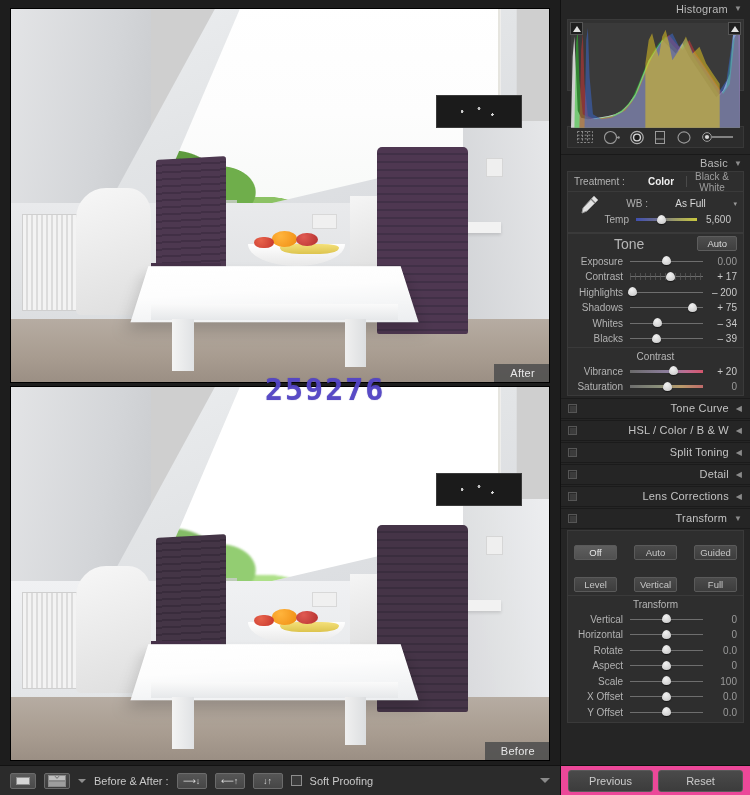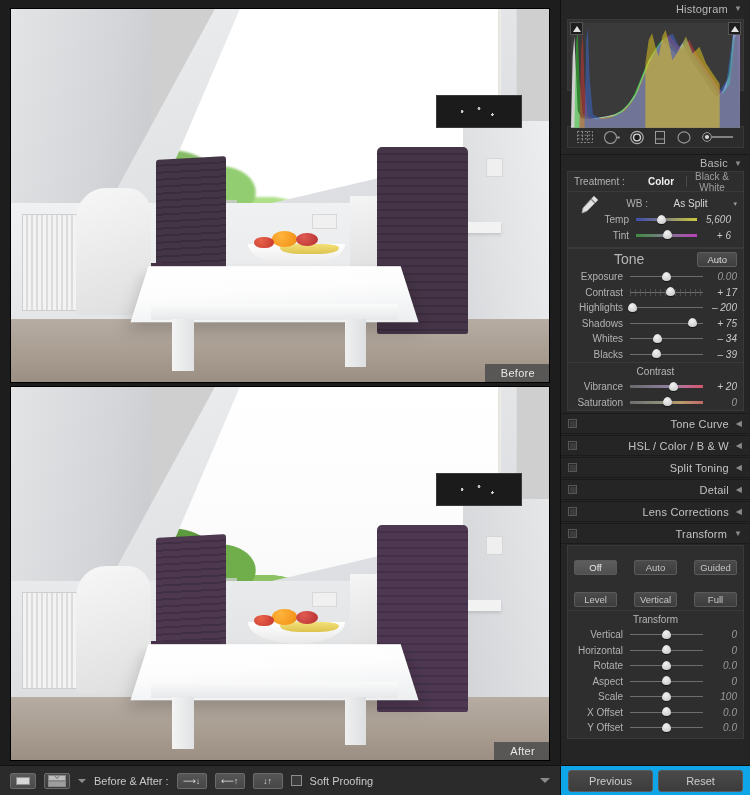--- a/index.html
+++ b/index.html
@@ -366,21 +366,21 @@
     background: repeating-linear-gradient(90deg, #585858 0 1px, transparent 1px 5px);
     opacity: .75;
   }
   .sl .knob {
     position: absolute; top: 2.5px; width: 9px; height: 9px;
     margin-left: -4.5px;
     background: radial-gradient(circle at 40% 30%, #f2f2f2, #c4c4c4);
     border-radius: 50% 50% 50% 50% / 62% 62% 38% 38%;
     box-shadow: 0 1px 1px rgba(0,0,0,.5);
   }
-  .sl .val { flex: 0 0 34px; text-align: right; color: #c9c9c9; font-size: 10px; font-style: italic; }
+  .sl .val { flex: 0 0 34px; text-align: right; color: #c9c9c9; font-size: 10px; }
   .sl .val.zero { color: #9a9a9a; }
   .sub-hdr {
     text-align: center; color: #b6b6b6; font-size: 10px;
     padding: 3px 0 2px 0; border-top: 1px solid #3a3a3a;
   }
 
   
   .coll {
     display: flex; align-items: center;
     height: 21px;
@@ -425,39 +425,77 @@
   }
   .poco .l2 {
     color: rgba(255,255,255,.9); font-size: 11px; font-weight: 700;
     line-height: 1.1; text-shadow: 0 1px 2px rgba(0,0,0,.7);
   }
   #right-bottom {
     margin-top: auto;
     height: 30px;
     display: flex; align-items: center; gap: 5px;
     padding: 0 7px;
-    background: #0ea5e9;
+    background: #ec4899;
     border-top: 1px solid #111;
   }
   .big-btn {
     flex: 1; text-align: center;
     background: linear-gradient(180deg,#4a4a4a,#3c3c3c);
     border: 1px solid #595959; border-radius: 3px;
     color: #cccccc; font-size: 11px;
     padding: 4px 0;
   }
 </style>
 </head>
 <body>
 
 <div id="app">
 
   <div id="center">
 
     <div id="image-stack">
+
+      <div class="photo-pane">
+        <div class="scene after">
+          <div class="ceiling-left"></div>
+          <div class="ceiling-slope"></div>
+          <div class="skylight">
+            <div class="foliage"></div>
+            <div class="foliage2"></div>
+            <div class="shed"></div>
+            <div class="pole"></div>
+            <div class="frame"></div>
+          </div>
+          <div class="wall-back"></div>
+          <div class="wall-right"></div>
+          <div class="floor"></div>
+          <div class="radiator"></div>
+          <div class="artwork"></div>
+          <div class="socket"></div>
+          <div class="socket2"></div>
+          <div class="shelf"></div>
+          <div class="vase"></div>
+          <div class="chair-back-l"></div>
+          <div class="chair-seat-l"></div>
+          <div class="chair-white"></div>
+          <div class="chair-right-white"></div>
+          <div class="chair-right"></div>
+          <div class="table"></div>
+          <div class="table-edge"></div>
+          <div class="table-leg-l"></div>
+          <div class="table-leg-r"></div>
+          <div class="bowl"></div>
+          <div class="fruit-d"></div>
+          <div class="fruit-a"></div>
+          <div class="fruit-b"></div>
+          <div class="fruit-c"></div>
+        </div>
+        <div class="pane-label">After</div>
+      </div>
 
       <div class="photo-pane">
         <div class="scene before">
           <div class="ceiling-left"></div>
           <div class="ceiling-slope"></div>
           <div class="skylight">
             <div class="foliage"></div>
             <div class="foliage2"></div>
             <div class="shed"></div>
             <div class="pole"></div>
@@ -483,60 +521,23 @@
           <div class="table-leg-r"></div>
           <div class="bowl"></div>
           <div class="fruit-d"></div>
           <div class="fruit-a"></div>
           <div class="fruit-b"></div>
           <div class="fruit-c"></div>
         </div>
         <div class="pane-label">Before</div>
       </div>
 
-      <div class="photo-pane">
-        <div class="scene after">
-          <div class="ceiling-left"></div>
-          <div class="ceiling-slope"></div>
-          <div class="skylight">
-            <div class="foliage"></div>
-            <div class="foliage2"></div>
-            <div class="shed"></div>
-            <div class="pole"></div>
-            <div class="frame"></div>
-          </div>
-          <div class="wall-back"></div>
-          <div class="wall-right"></div>
-          <div class="floor"></div>
-          <div class="radiator"></div>
-          <div class="artwork"></div>
-          <div class="socket"></div>
-          <div class="socket2"></div>
-          <div class="shelf"></div>
-          <div class="vase"></div>
-          <div class="chair-back-l"></div>
-          <div class="chair-seat-l"></div>
-          <div class="chair-white"></div>
-          <div class="chair-right-white"></div>
-          <div class="chair-right"></div>
-          <div class="table"></div>
-          <div class="table-edge"></div>
-          <div class="table-leg-l"></div>
-          <div class="table-leg-r"></div>
-          <div class="bowl"></div>
-          <div class="fruit-d"></div>
-          <div class="fruit-a"></div>
-          <div class="fruit-b"></div>
-          <div class="fruit-c"></div>
-        </div>
-        <div class="pane-label">After</div>
-      </div>
-
-    </div>
-
+    </div>
+
+    <div class="watermark-num">259276</div>
 
     <div id="toolbar">
       <div class="tb-btn">
         <svg width="16" height="10" viewBox="0 0 16 10">
           <rect x="1.5" y="1.5" width="13" height="7" fill="#d6d6d6" stroke="#8f8f8f"></rect>
         </svg>
       </div>
       <div class="tb-btn inner">
         <svg width="18" height="12" viewBox="0 0 18 12">
           <rect x="0.5" y="0.5" width="17" height="5" fill="#bdbdbd" stroke="#8a8a8a"></rect>
@@ -663,41 +664,33 @@
 
       <div class="wb-block">
         <span class="eyedropper">
           <svg width="26" height="22" viewBox="0 0 26 22">
             <path d="M20 2 L24 6 L13 17 L8 19 L9 14 Z" fill="#e2e2e2" stroke="#9a9a9a" stroke-width="1"></path>
             <path d="M17 5 L21 9" stroke="#7a7a7a" stroke-width="1.2"></path>
           </svg>
         </span>
         <div class="wb-row">
           <span class="wb-lbl">WB :</span>
-          <span class="wb-val">As Split</span>
+          <span class="wb-val">As Full</span>
           <span class="wb-caret">▾</span>
         </div>
 
         <div class="sl">
           <span class="name">Temp</span>
           <span class="track-wrap">
             <span class="track grad-temp"></span>
             <span class="knob" style="left:42%"></span>
           </span>
           <span class="val">5,600</span>
         </div>
 
-        <div class="sl">
-          <span class="name">Tint</span>
-          <span class="track-wrap">
-            <span class="track grad-tint"></span>
-            <span class="knob" style="left:52%"></span>
-          </span>
-          <span class="val">+ 6</span>
-        </div>
       </div>
 
       <div class="tone-hdr">
         <span class="t">Tone</span>
         <span class="auto-btn">Auto</span>
       </div>
 
       <div class="sl">
         <span class="name">Exposure</span>
         <span class="track-wrap">

